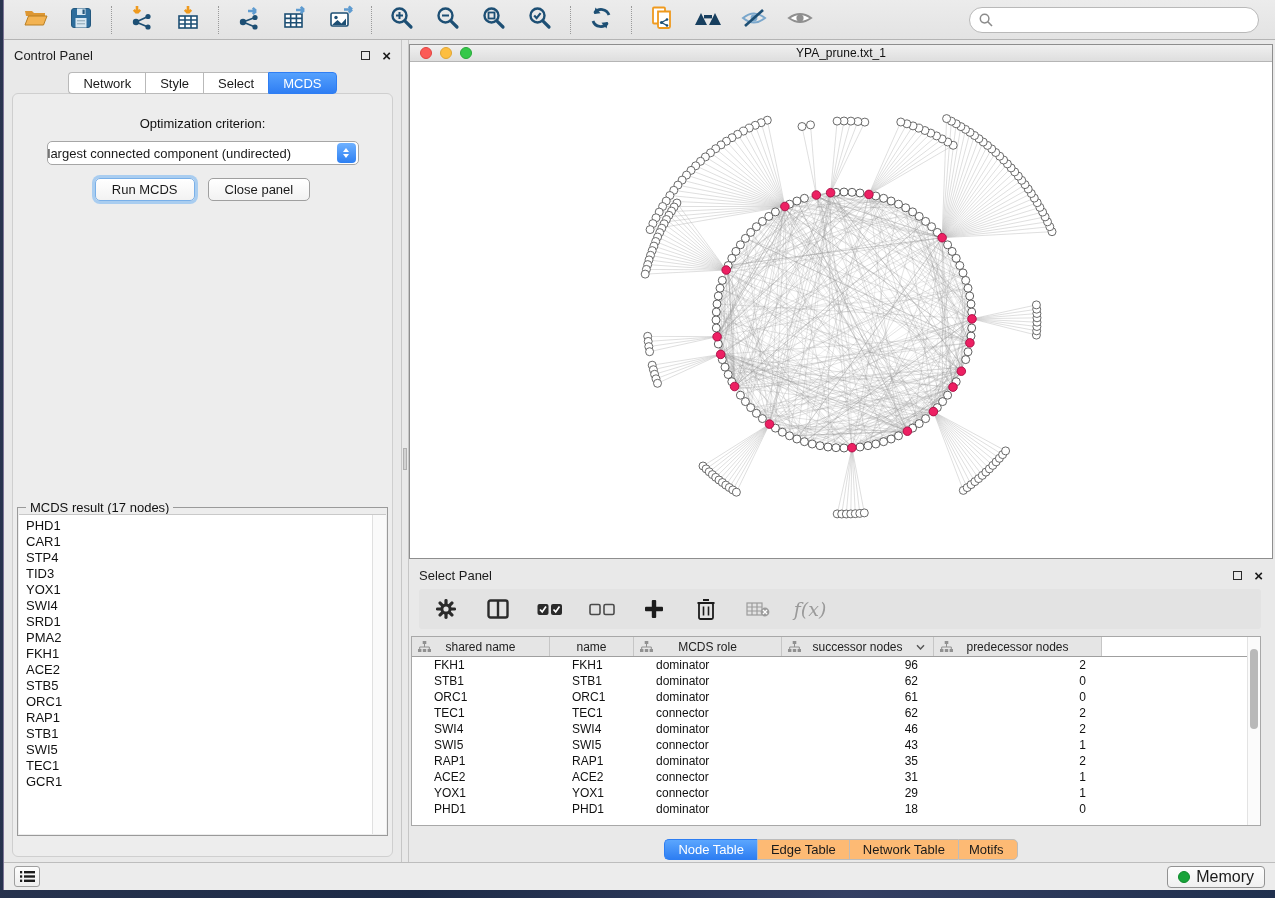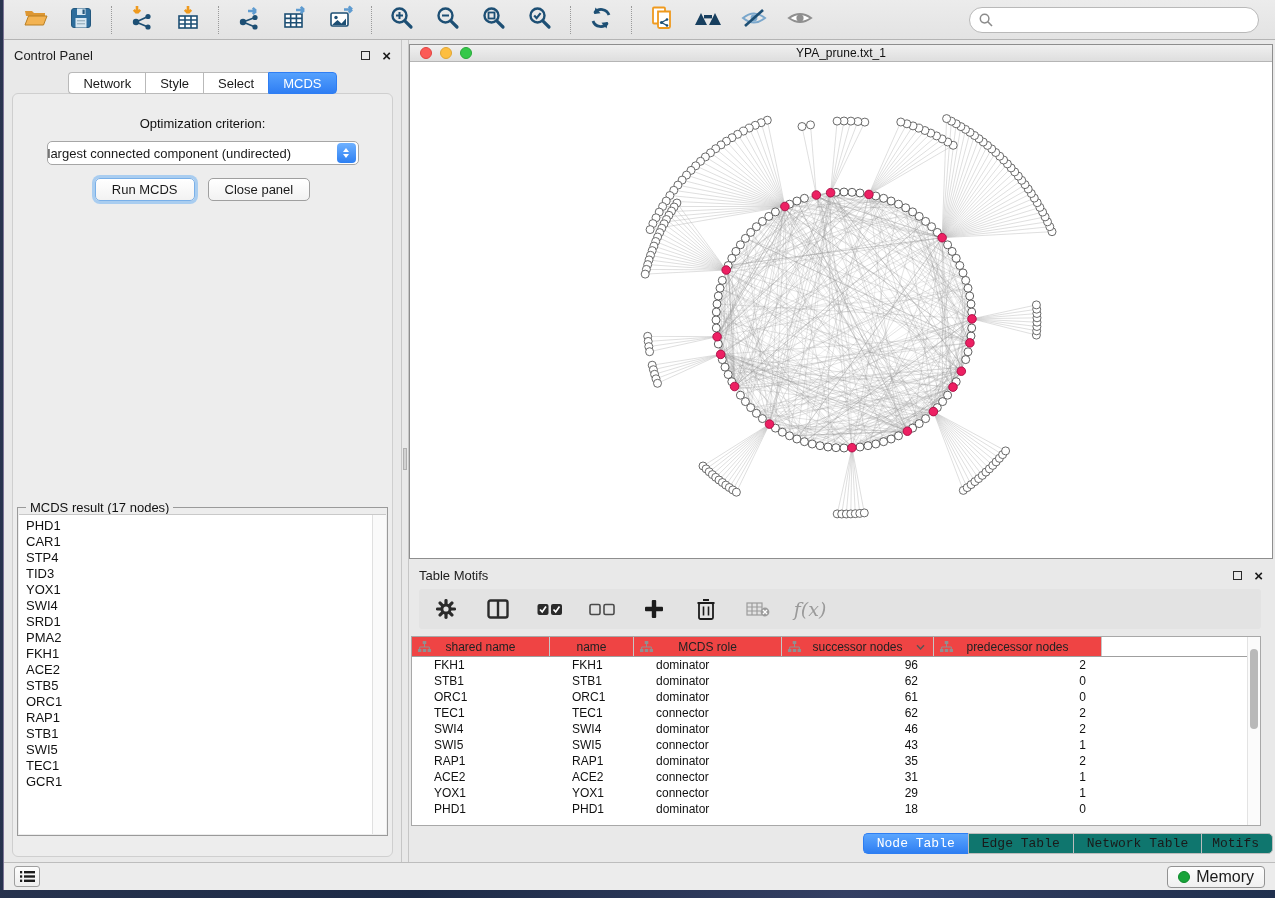--- a/index.html
+++ b/index.html
@@ -70,31 +70,31 @@
   .net-canvas { flex:1; background:#fff; position:relative; overflow:hidden; }
 
   
   .tpanel { flex:1; margin-right:2px; background:#e9e9e9; display:flex; flex-direction:column; min-height:0; position:relative; }
   .tp-head { height:26px; display:flex; align-items:center; padding:6px 10px 0 10px; flex:0 0 auto; }
   .tp-toolbar { height:40px; margin:4px 12px 0 10px; background:#e3e3e3; border-radius:3px; display:flex; align-items:center; padding:0 14px; gap:26px; flex:0 0 auto; }
   .tp-tool { width:26px; height:26px; display:flex; align-items:center; justify-content:center; }
   .fx { font-family:"DejaVu Serif", serif; font-style:italic; font-size:19px; color:#9a9a9a; }
   .tablewrap { margin:7px 12px 0 2px; height:190px; background:#fff; border:1px solid #a8a8a8; position:relative; display:flex; flex-direction:column; flex:0 0 auto; }
   .thead { height:20px; display:flex; border-bottom:1px solid #9f9f9f; flex:0 0 auto; }
-  .th { background:#ef4444; border-right:1px solid #c6c6c6; display:flex; align-items:center; justify-content:center; gap:5px; font-size:12px; color:#222; position:relative; }
+  .th { background:#e5e5e5; border-right:1px solid #c6c6c6; display:flex; align-items:center; justify-content:center; gap:5px; font-size:12px; color:#222; position:relative; }
   .th .hier { flex:0 0 auto; position:absolute; left:6px; }
   .c0{width:138px;} .c1{width:84px;} .c2{width:148px;} .c3{width:152px;} .c4{width:168px;}
   .tbody { flex:1; position:relative; overflow:hidden; }
   .trow { display:flex; height:16px; }
   .td { font-size:12px; line-height:16px; padding-left:22px; color:#111; white-space:nowrap; }
   .td.num { text-align:right; padding-left:0; padding-right:16px; }
   .vscroll { position:absolute; top:0; right:0; bottom:0; width:13px; background:#fbfbfb; border-left:1px solid #e3e3e3; }
   .vthumb { position:absolute; top:12px; left:2px; width:8px; height:80px; background:#b9b9b9; border-radius:4px; }
-  .tp-tabs { display:flex; justify-content:flex-end; margin-top:7px; flex:0 0 auto;font-family:Liberation Mono, monospace; }
-  .tp-tab { height:21px; padding:0 13px; background:#0f766e; border:1px solid #bcbcbc; border-right:none; display:flex; align-items:center; font-size:13px; cursor:default; }
+  .tp-tabs { display:flex; justify-content:center; margin-top:13px; flex:0 0 auto; }
+  .tp-tab { height:21px; padding:0 13px; background:#fdba74; border:1px solid #bcbcbc; border-right:none; display:flex; align-items:center; font-size:13px; cursor:default; }
   .tp-tab:first-child { border-radius:5px 0 0 5px; }
   .tp-tab:last-child { border-right:1px solid #bcbcbc; border-radius:0 5px 5px 0;padding-left:10px; }
   .tp-tab.active { background:linear-gradient(#5ba6fe,#2e7ef2); color:#fff; border-color:#2e7ef2; }
 
   
   .statusbar { height:28px; background:#ececec; border-top:1px solid #bdbdbd; display:flex; align-items:center; padding:0 10px; flex:0 0 auto; }
   .listbtn { width:26px; height:21px; background:linear-gradient(#fdfdfd,#eee); border:1px solid #9e9e9e; border-radius:3px; display:flex; align-items:center; justify-content:center; }
   .membtn { margin-left:auto; height:22px; padding:0 10px; background:linear-gradient(#fdfdfd,#f0f0f0); border:1px solid #929292; border-radius:4px; display:flex; align-items:center; gap:6px; font-size:16px; }
   .memdot { width:12px; height:12px; border-radius:50%; background:#17a339; border:1px solid #0d8a2b; }
 </style>
@@ -1140,21 +1140,21 @@
               <circle cx="523.4" cy="349.6" r="4.3" fill="#ed2063" stroke="#a80b43" stroke-width="0.9"></circle>
               <circle cx="359.5" cy="362.1" r="4.3" fill="#ed2063" stroke="#a80b43" stroke-width="0.9"></circle>
               <circle cx="497.4" cy="369.2" r="4.3" fill="#ed2063" stroke="#a80b43" stroke-width="0.9"></circle>
               <circle cx="442.0" cy="385.7" r="4.3" fill="#ed2063" stroke="#a80b43" stroke-width="0.9"></circle>
             </svg>
         </div>
       </div>
 
       <div class="tpanel">
         <div class="tp-head">
-          <span class="panel-title">Table Motifs</span>
+          <span class="panel-title">Select Panel</span>
           <span class="spacer" style="flex:1"></span>
           <span class="mini-float"></span>
           <span class="mini-close">×</span>
         </div>
         <div class="tp-toolbar">
           <span class="tp-tool">
               <svg width="22" height="22" viewBox="0 0 22 22">
                 <g fill="#2b2b2b">
                   <rect x="9.4" y="1" width="3.2" height="20" rx="1.4"></rect>
                   <rect x="1" y="9.4" width="20" height="3.2" rx="1.4"></rect>

